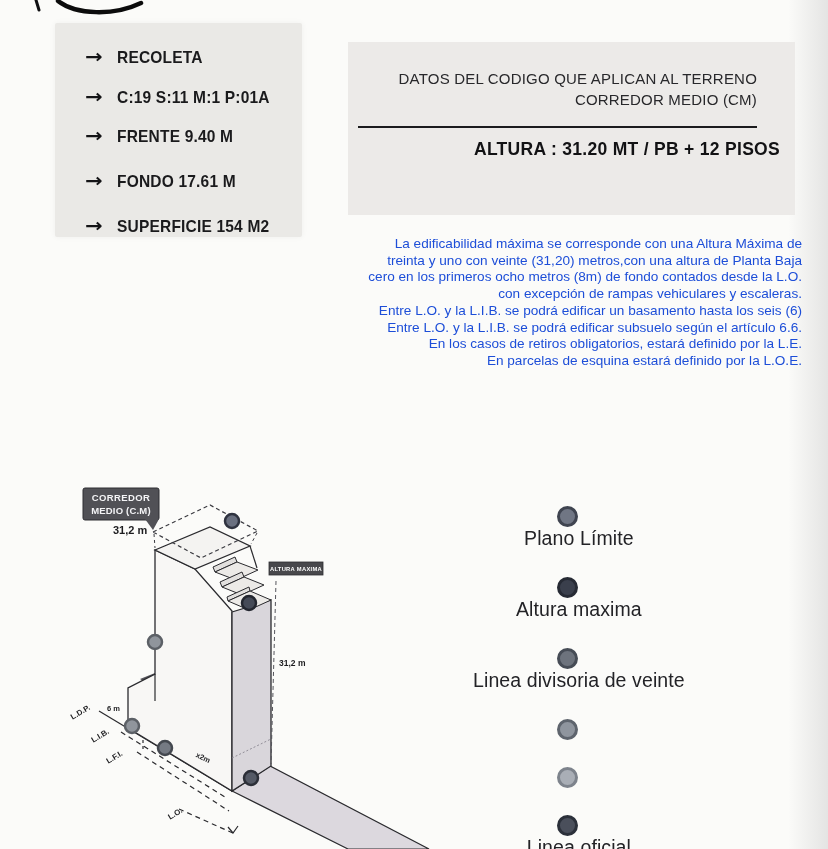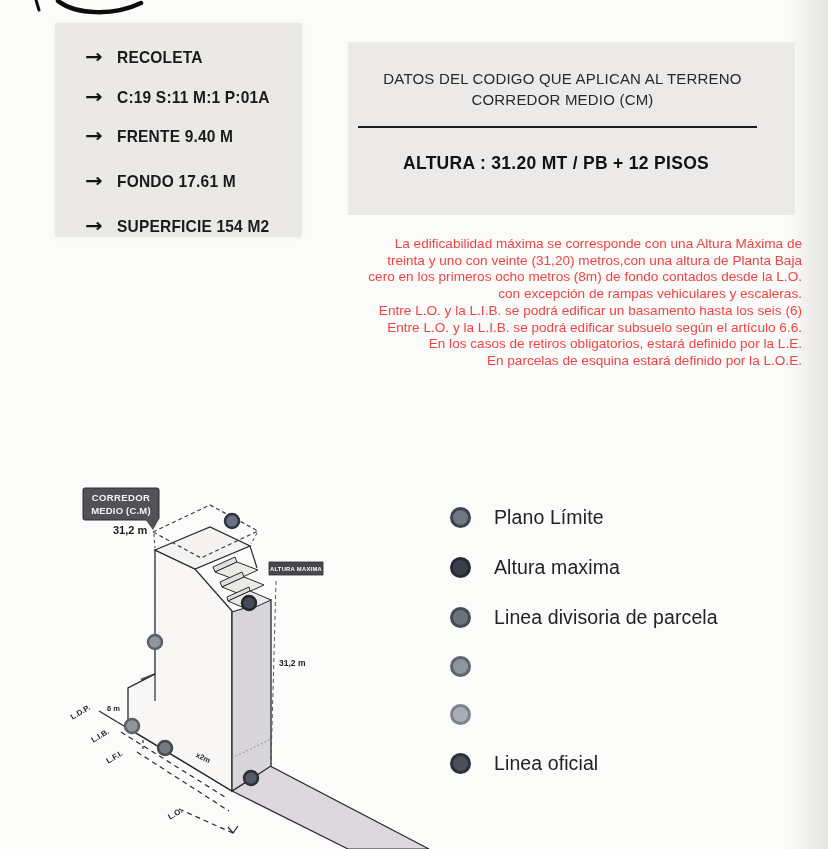--- a/index.html
+++ b/index.html
@@ -34,35 +34,35 @@
   .parcel-label {
     font-size:16.5px; font-weight:600; letter-spacing:0.2px; color:#1a1a1c;
     transform:scaleX(0.94); transform-origin:left center; white-space:nowrap;
   }
 
   
   #code-panel {
     position:absolute; left:348px; top:42px; width:447px; height:173px;
     background:#eceae8;
   }
-  #code-title { position:absolute; top:26px; left:20px; right:38px; text-align:center;
+  #code-title { position:absolute; top:26px; left:20px; right:38px; text-align:right;
     font-size:15px; color:#28282b; letter-spacing:0.2px; line-height:21px; }
   #code-divider { position:absolute; top:84px; left:10px; width:748px; width:calc(100% - 48px); height:2px; background:#1b1b1d; }
-  #code-height { position:absolute; top:97px; left:55px; right:15px; text-align:left;
-    font-size:17.5px; font-weight:bold; letter-spacing:0.3px; color:#121214;margin-top:14px; }
+  #code-height { position:absolute; top:97px; left:55px; right:15px; text-align:right;
+    font-size:17.5px; font-weight:bold; letter-spacing:0.3px; color:#121214; }
 
   
   #regulations {
     position:absolute; left:350px; top:236px; width:452px;
-    text-align:right; font-size:13.6px; line-height:16.7px; color:#ef4444;
+    text-align:right; font-size:13.6px; line-height:16.7px; color:#1d4ed8;
   }
 
   
   #legend { position:absolute; left:450px; top:506px; }
-  .legend-item { display:flex; align-items:center; margin-bottom:27px; }
+  .legend-item { display:flex; align-items:center; margin-bottom:27px;flex-direction:column; }
   .legend-dot {
     width:21px; height:21px; border-radius:50%;
     border:3px solid #333; background:#777; flex:0 0 auto;
   }
   .legend-label { margin-left:23px; font-size:19.5px; color:#232327; letter-spacing:0.1px; }
 
   
   #diagram-svg { position:absolute; left:55px; top:470px; }
   .dline { stroke:#2a2a2e; stroke-width:1.2; fill:none; }
 </style>
@@ -190,21 +190,21 @@
     <div class="legend-item">
       <span class="legend-dot" style="background-color: rgb(112, 118, 132); border-color: rgb(63, 68, 80);"></span>
       <span class="legend-label">Plano Límite</span>
     </div>
     <div class="legend-item">
       <span class="legend-dot" style="background-color: rgb(58, 63, 76); border-color: rgb(38, 42, 52);"></span>
       <span class="legend-label">Altura maxima</span>
     </div>
     <div class="legend-item">
       <span class="legend-dot" style="background-color: rgb(109, 115, 125); border-color: rgb(70, 76, 86);"></span>
-      <span class="legend-label">Linea divisoria de parcela</span>
+      <span class="legend-label">Linea divisoria de veinte</span>
     </div>
     <div class="legend-item">
       <span class="legend-dot" style="background-color: rgb(143, 149, 158); border-color: rgb(94, 100, 109);"></span>
     </div>
     <div class="legend-item">
       <span class="legend-dot" style="background-color: rgb(169, 174, 182); border-color: rgb(125, 131, 140);"></span>
     </div>
     <div class="legend-item">
       <span class="legend-dot" style="background-color: rgb(74, 79, 91); border-color: rgb(43, 48, 58);"></span>
       <span class="legend-label">Linea oficial</span>

